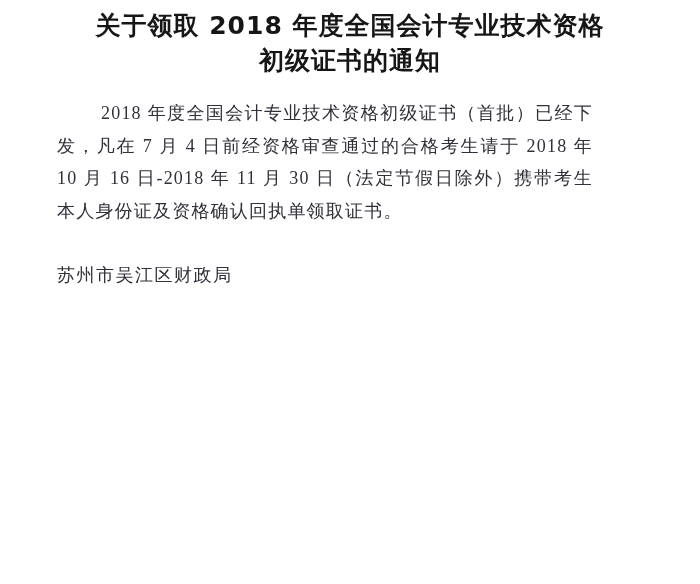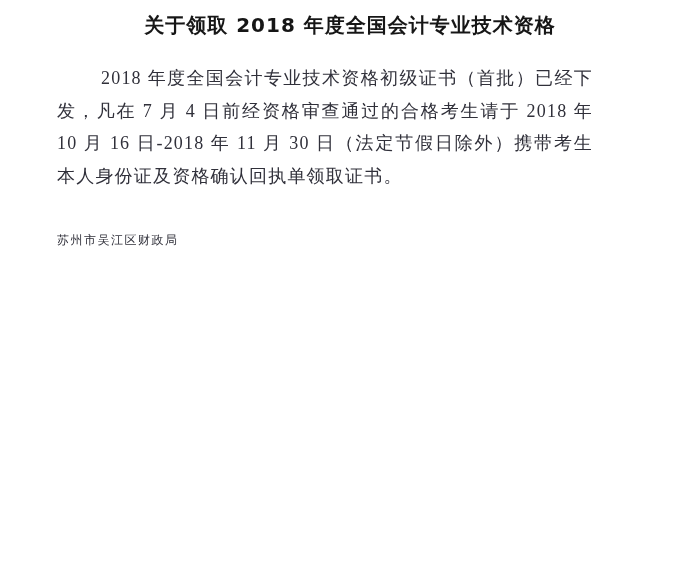--- a/index.html
+++ b/index.html
@@ -15,59 +15,60 @@
     overflow: hidden;
     font-family: "Liberation Serif", "DejaVu Serif", serif;
     color: #30303a;
   }
   .title {
     margin: 8px auto 0 auto;
     width: 620px;
     text-align: center;
     font-family: "DejaVu Sans", "Liberation Sans", sans-serif;
     font-weight: bold;
-    font-size: 20px;
+    font-size: 25px;
     line-height: 35px;
     color: #161616;
     letter-spacing: 1px;
   }
   .body-text {
     margin: 19px 107px 0 57px; 
     font-size: 18px;
     line-height: 32.5px;
     text-align: justify;
     text-align-last: left;
   }
   .body-text p {
     margin: 0;
     padding: 0;
     text-indent: 44px;
     letter-spacing: 1.2px;
   }
   .signature-block {
     margin-top: 32px;
     text-align: right;
-    font-size: 12px;
+    font-size: 18px;
     line-height: 32.5px;
     letter-spacing: 1.5px;
   }
   .signature-org {
     padding-right: 31px;
   }
   .signature-date {
     padding-right: 37px;
   }
 </style>
 </head>
 <body>
 
 <div class="page">
 
   <h1 class="title">
     <div>关于领取 2018 年度全国会计专业技术资格</div>
+    <div>初级证书的通知</div>
   </h1>
 
   <div class="body-text">
     <p>2018 年度全国会计专业技术资格初级证书（首批）已经下发，凡在 7 月 4 日前经资格审查通过的合格考生请于 2018 年 10 月 16 日-2018 年 11 月 30 日（法定节假日除外）携带考生本人身份证及资格确认回执单领取证书。</p>
 
     <div class="signature-block">
       <div class="signature-org">苏州市吴江区财政局</div>
     </div>
   </div>
 

